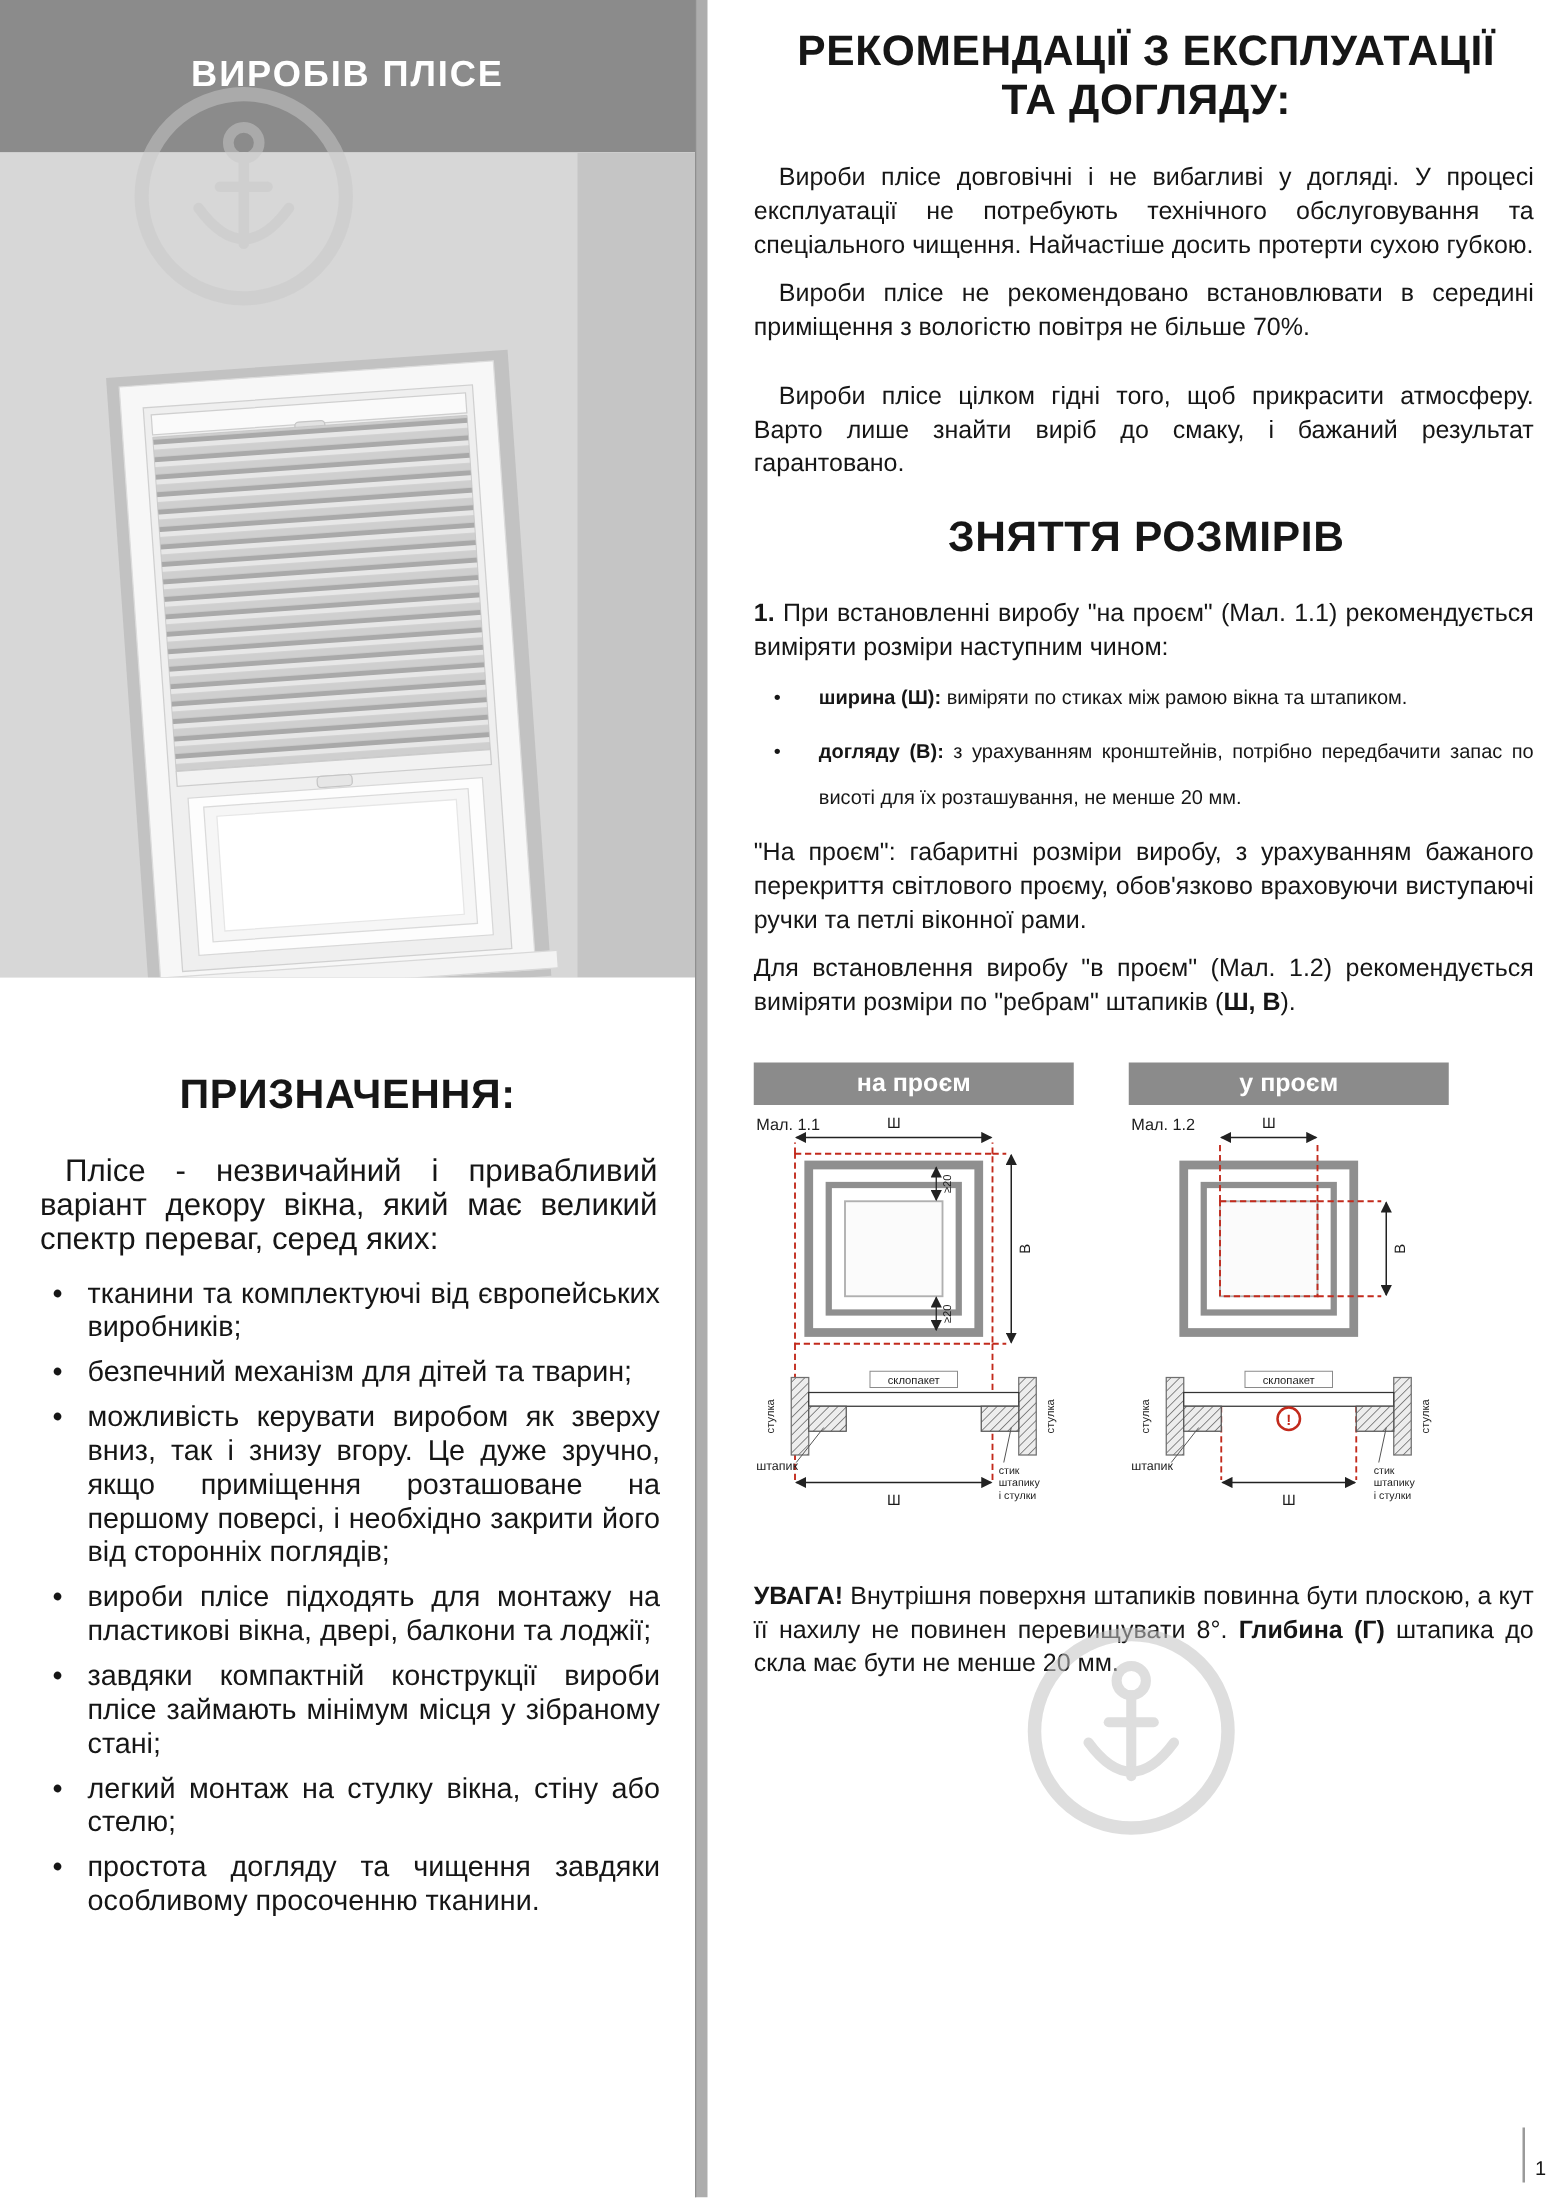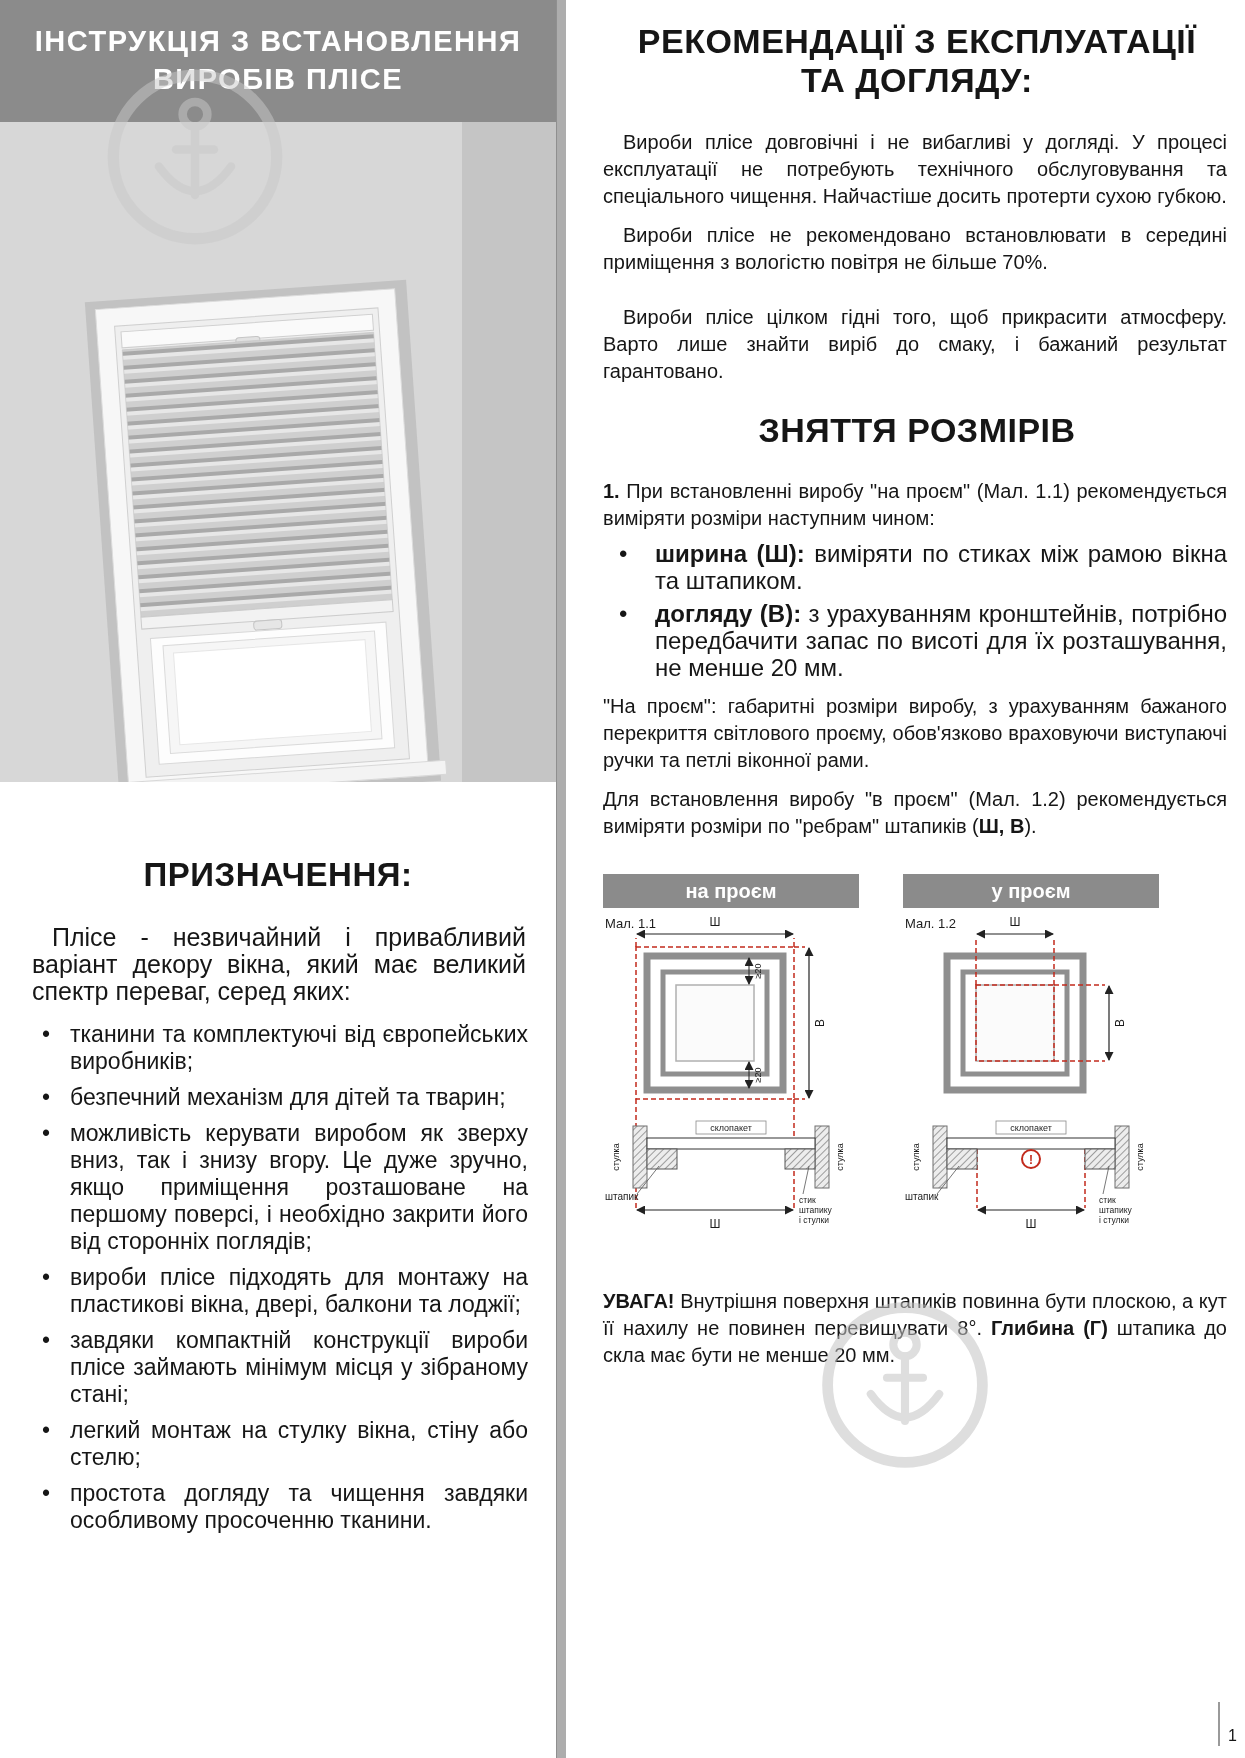--- a/index.html
+++ b/index.html
@@ -24,21 +24,21 @@
   
   .divider{position:absolute;left:556px;top:0;width:9px;height:1758px;background:#adadad;border-left:1px solid #8f8f8f;}
   
   .right-col{position:absolute;left:585px;top:0;width:640px;margin-left:12px;}
   .rh1{margin:22px 0 0 0;text-align:center;font-size:34px;font-weight:bold;line-height:1.16;letter-spacing:.5px;}
   .rh2{margin:26px 0 0 0;text-align:center;font-size:34px;font-weight:bold;letter-spacing:.5px;}
   .para{margin:12px 10px 0 6px;font-size:20px;line-height:27px;text-align:justify;}
   .mt28{margin-top:28px;}
   .indent{text-indent:20px;}
   .b{font-weight:bold;}
-  .mlist{list-style:none;margin:8px 10px 0 6px;padding:0;font-size:24px;line-height:27px;}
+  .mlist{list-style:none;margin:8px 10px 0 6px;padding:0;font-size:16px;line-height:37px;}
   .mlist li{position:relative;padding-left:52px;margin-bottom:6px;text-align:justify;}
   .mlist li::before{content:"\2022";position:absolute;left:16px;top:0;}
   
   .diagrams{display:flex;gap:44px;margin:34px 0 0 6px;}
   .panel{width:256px;}
   .panel-h{height:34px;background:#8b8b8b;color:#fff;font-weight:bold;font-size:20px;text-align:center;line-height:34px;}
   svg.diag{display:block;margin-top:4px;}
   .diag text{fill:#1c1c1c;}
   .t13{font-size:13px;} .t12{font-size:12px;} .t10{font-size:10px;} .t9{font-size:9px;} .t8{font-size:8.5px;}
   .attention{margin:44px 10px 0 6px;font-size:20px;line-height:27px;text-align:justify;}
@@ -47,21 +47,20 @@
   .pagefoot{position:absolute;right:8px;bottom:12px;display:flex;align-items:flex-end;gap:8px;}
   .pagetick{width:2px;height:44px;background:#9a9a9a;}
   .pagenum{font-size:16px;line-height:1;padding-bottom:2px;}
 </style>
 </head>
 <body>
 
 <div class="left-col">
 
   <div class="banner">
-    <div class="bl">ІНСТРУКЦІЯ З ВСТАНОВЛЕННЯ</div>
     <div class="bl">ВИРОБІВ ПЛІСЕ</div>
   </div>
 
   <div class="photo">
     <svg viewBox="0 0 556 660" width="556" height="660" aria-hidden="true">
       <defs>
         <pattern id="pleatP" width="10" height="14" patternUnits="userSpaceOnUse">
           <rect width="10" height="14" fill="#cfcfcf"></rect>
           <rect width="10" height="4" y="0" fill="#e7e7e7"></rect>
           <rect width="10" height="4" y="10" fill="#a9a9a9"></rect>

